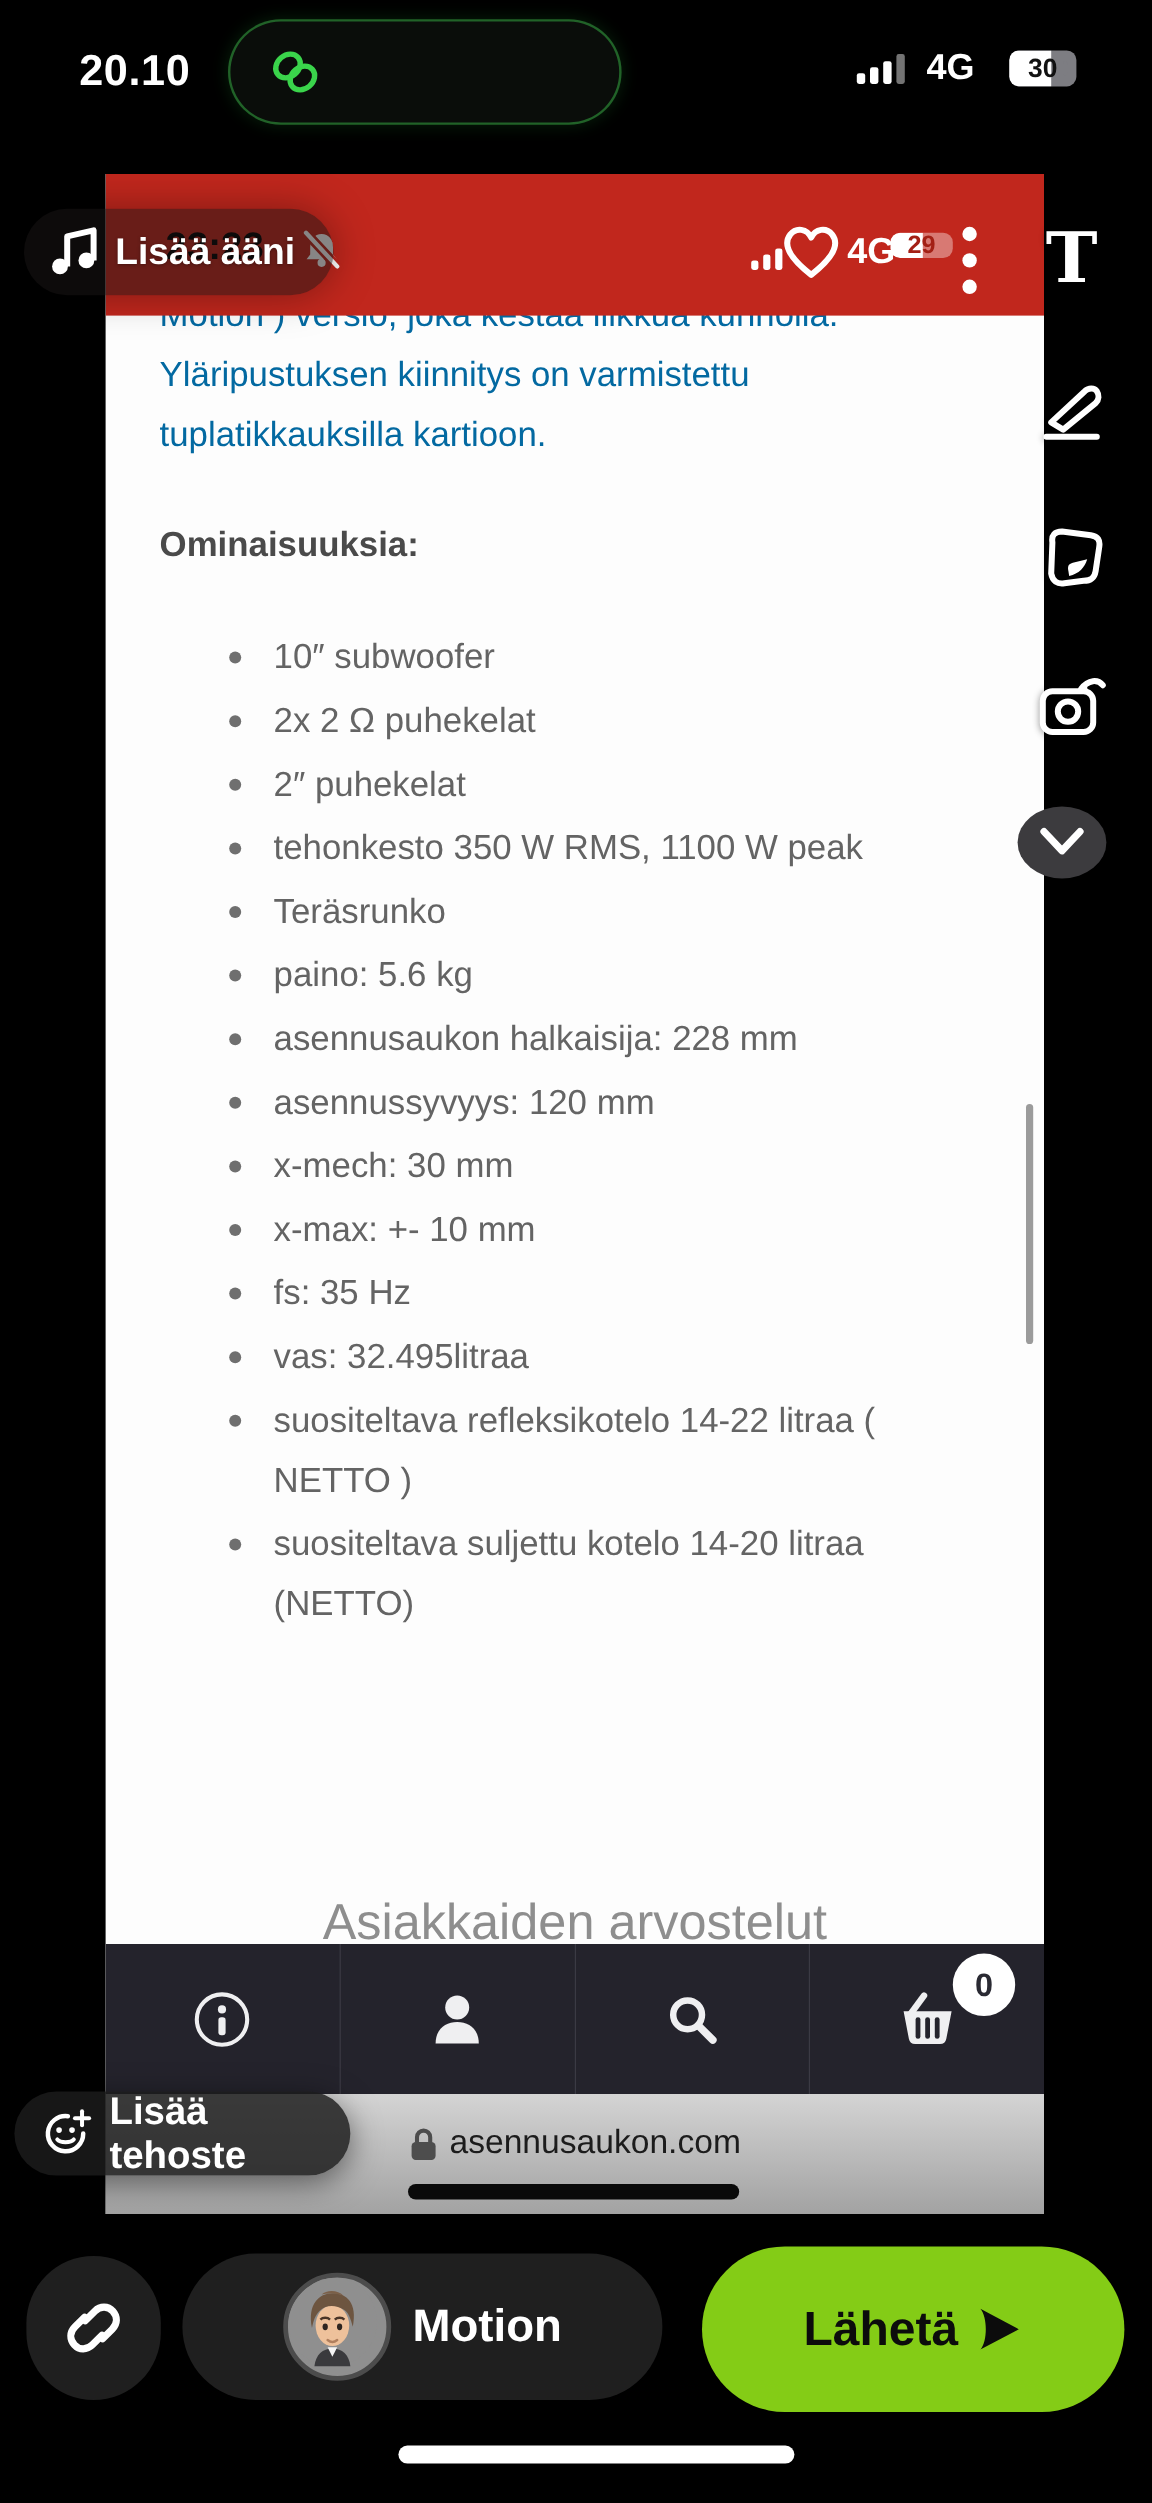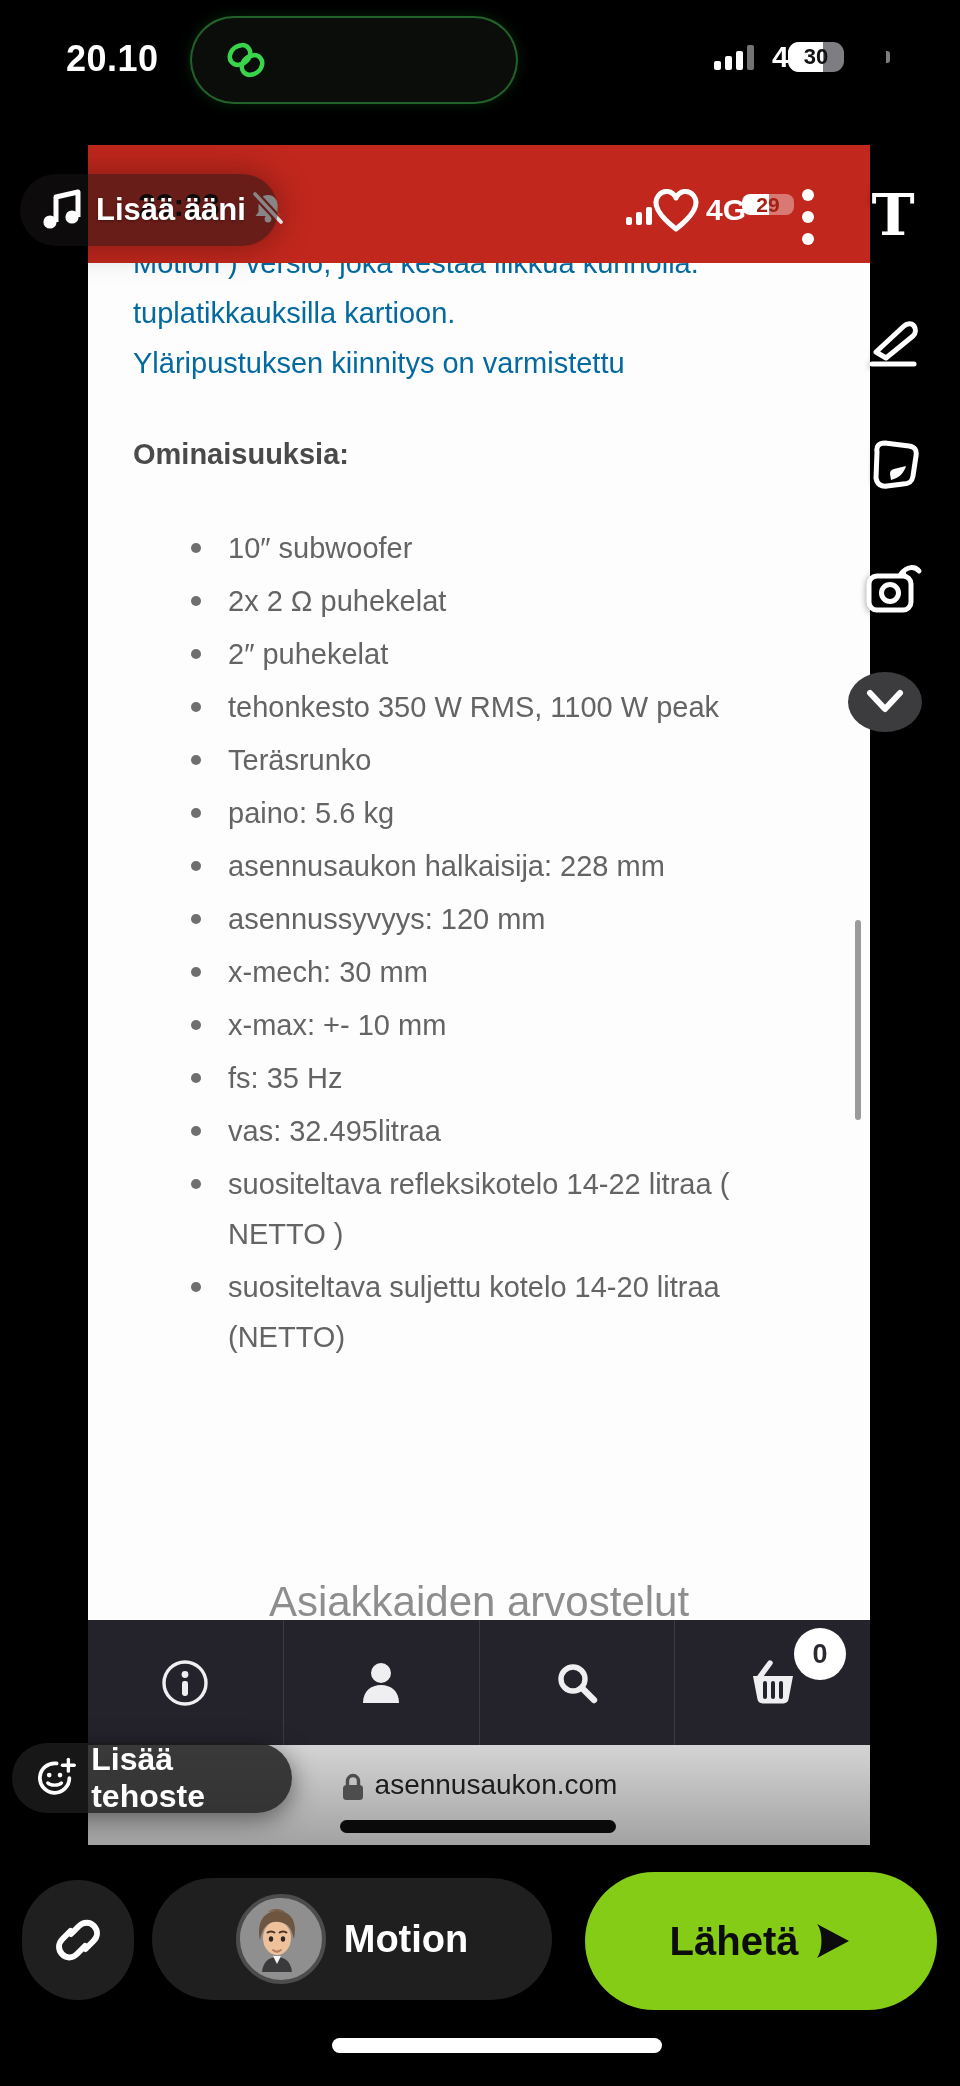--- a/index.html
+++ b/index.html
@@ -11,21 +11,21 @@
   .os-time{left:66px;top:38px;font-size:36px;font-weight:700;color:#fff;letter-spacing:.5px;}
   .island{left:190px;top:16px;width:324px;height:84px;border-radius:44px;background:#0a0d0a;
           border:2px solid rgba(52,170,66,.55);box-shadow:0 0 14px rgba(40,190,60,.18);}
   .island svg{position:absolute;left:28px;top:16px;}
   .os-sig{left:714px;top:44px;display:flex;align-items:flex-end;gap:4px;height:26px;}
   .os-sig i{display:block;width:7px;border-radius:2px;background:#fff;}
   .os-net{left:772px;top:40px;font-size:30px;font-weight:600;color:#fff;}
   .batt{border-radius:8px;display:flex;align-items:center;justify-content:center;overflow:hidden;}
   .batt .fill{position:absolute;left:0;top:0;bottom:0;background:#fff;border-radius:8px 0 0 8px;}
   .batt span{position:relative;font-weight:700;}
-  .os-batt{left:788px;top:42px;width:56px;height:30px;background:#7d7d82;border-radius:11px;}
+  .os-batt{left:841px;top:42px;width:56px;height:30px;background:#7d7d82;}
   .os-batt .fill{width:62%;}
   .os-batt span{font-size:22px;color:#111;}
   .os-nub{left:886px;top:51px;width:4px;height:12px;background:#7d7d82;border-radius:0 3px 3px 0;}
 
   
   .shot{left:88px;top:145px;width:782px;height:1700px;background:#fdfdfd;overflow:hidden;}
   .redbar{left:0;top:0;width:782px;height:118px;background:#c1271d;z-index:4;}
   .in-time{left:50px;top:42px;font-size:32px;font-weight:700;color:#000000;}
   .in-bell{left:160px;top:44px;}
   .in-sig{left:538px;top:58px;display:flex;align-items:flex-end;gap:4px;height:22px;}
@@ -139,22 +139,22 @@
       </div>
       <div class="abs in-dots">
           <i></i>
           <i></i>
           <i></i>
         </div>
     </div>
 
     <div class="abs para">
       <div>Motion ) versio, joka kestää liikkua kunnolla.</div>
+      <div>Yläripustuksen kiinnitys on varmistettu</div>
       <div>tuplatikkauksilla kartioon.</div>
-      <div>Yläripustuksen kiinnitys on varmistettu</div>
     </div>
 
     <div class="abs feat-head">Ominaisuuksia:</div>
 
     <ul class="features">
 
     <li>10″ subwoofer</li>
         <li>2x 2 Ω puhekelat</li>
         <li>2″ puhekelat</li>
         <li>tehonkesto 350 W RMS, 1100 W peak</li>

